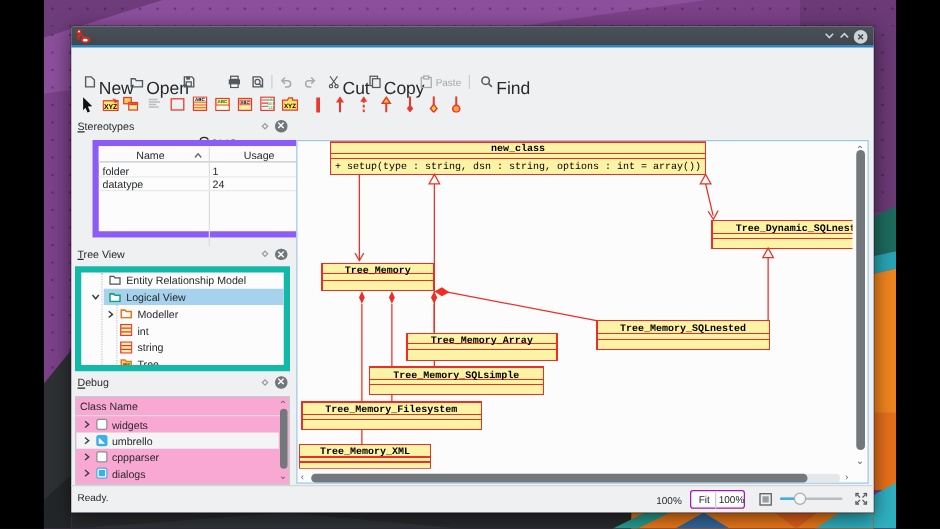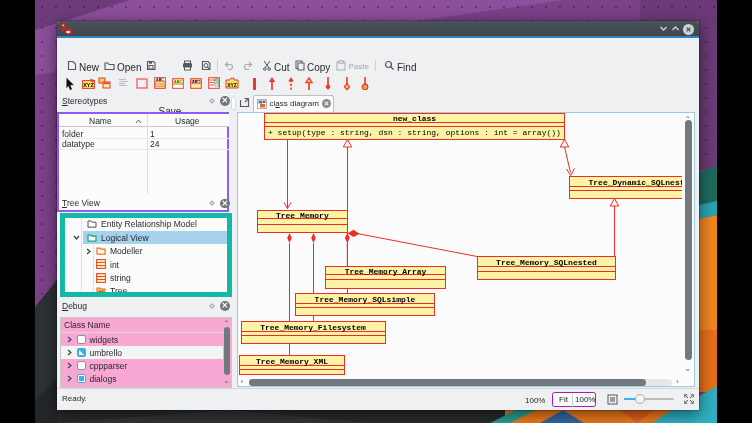--- a/index.html
+++ b/index.html
@@ -3,21 +3,21 @@
 <meta charset="utf-8">
 <style>
 * { margin:0; padding:0; box-sizing:border-box; }
 html,body { width:752px; height:423px; overflow:hidden; background:#000; }
 #stage { position:relative; width:752px; height:423px; font-family:"Liberation Sans", sans-serif; overflow:hidden; }
 .abs { position:absolute; }
 .dots { background-image: radial-gradient(circle, rgba(25,0,35,.32) 0.9px, transparent 1.3px); background-size:14px 14px; }
 #win { left:57px; top:21px; width:642px; height:389px; background:#eff0f1; border-radius:3px 3px 0 0; box-shadow:0 4px 16px rgba(0,0,0,.55); outline:1px solid rgba(0,0,0,.18); }
 .mi { position:absolute; top:4.5px; font-size:8.5px; color:#26292c; }
 .mi u { text-decoration-thickness:1px; text-underline-offset:1px; }
-.tlab { position:absolute; top:5px; font-size:10px; color:#26292c; }
+.tlab { position:absolute; top:5px; font-size:14px; color:#26292c; }
 .tlabg { position:absolute; top:5px; font-size:8px; color:#a3a8ab; }
 .sep { position:absolute; width:1px; height:11px; top:3px; background:#cdd0d2; }
 .ptitle { position:absolute; font-size:8.5px; color:#26292c; }
 .pclose { position:absolute; width:9.5px; height:9.5px; border-radius:50%; background:#70767a; color:#fcfcfc; font-size:8px; line-height:9.5px; text-align:center; font-weight:bold; }
 .pdia { position:absolute; width:4px; height:4px; border:1px solid #989da0; transform:rotate(45deg); background:#eff0f1; }
 .trow { position:absolute; font-size:8.5px; color:#26292c; white-space:nowrap; }
 .sbh { position:absolute; background:#73787c; border-radius:3.5px; }
 .arr { position:absolute; color:#5c6266; }
 </style>
 </head>
@@ -213,21 +213,21 @@
           <path d="M5 0 V8" stroke="#e8392c" stroke-width="1.6"></path>
           <circle cx="5" cy="10" r="2.8" fill="#ffa23a" stroke="#e8392c" stroke-width="1.2"></circle>
         </svg>
   </div>
 
   <div class="abs" id="dock" style="left:0;top:70.5px;width:178px;height:296.5px;">
 
     <div class="ptitle" style="left:5px;top:4px;"><u>S</u>tereotypes</div>
     <div class="pdia" style="left:153px;top:7px;"></div>
     <div class="pclose" style="left:163px;top:4.5px;">✕</div>
-    <div class="abs" style="left:0;top:20px;width:172px;height:100px;background:#fcfcfc;border:2px solid #8b5cf6;">
+    <div class="abs" style="left:17px;top:20px;width:172px;height:78px;background:#fcfcfc;border:5px solid #8b5cf6;">
       <div class="abs" style="left:0;top:0;width:170px;height:13.5px;border-bottom:1px solid #c6c8ca;background:#fbfbfb;"></div>
       <div class="abs" style="left:87.5px;top:0;width:1px;height:80px;background:#dcdddd;"></div>
       <div class="trow" style="left:30px;top:2.5px;">Name</div>
       <svg class="abs" style="left:76px;top:5px;" width="7" height="5" viewBox="0 0 7 5">
             <path d="M1 4 L3.5 1 L6 4" fill="none" stroke="#5c6266" stroke-width="1"></path>
           </svg>
       <div class="trow" style="left:116px;top:2.5px;">Usage</div>
       <div class="abs" style="left:0;top:24.5px;width:170px;height:1px;background:#e8e9e9;"></div>
       <div class="abs" style="left:0;top:35px;width:170px;height:1px;background:#e8e9e9;"></div>
       <div class="trow" style="left:3px;top:15px;">folder</div>
@@ -324,40 +324,20 @@
       <div class="abs" style="left:15.5px;top:56px;width:9px;height:9px;border:1px solid #3daee9;border-radius:2px;background:#fff;"></div>
       <div class="abs" style="left:17.5px;top:58px;width:5px;height:5px;background:#3daee9;"></div>
       <div class="trow" style="left:28.5px;top:56px;">dialogs</div>
 
       <div class="arr" style="left:162px;top:1px;font-size:8px;">⌃</div>
       <div class="sbh" style="left:162.5px;top:9px;width:6.5px;height:48px;"></div>
       <div class="arr" style="left:162px;top:58px;font-size:8px;">⌄</div>
     </div>
   </div>
 
-  <div class="abs" id="tabbar" style="left:178px;top:70.5px;width:464px;height:20.5px;">
-    <div class="abs" style="left:-4.5px;top:5.5px;width:5px;height:13px;background:#fcfcfc;border:1px solid #d8d9da;border-radius:1.5px;"></div>
-    <svg class="abs" style="left:3.5px;top:5px;" width="11" height="11" viewBox="0 0 11 11">
-          <path d="M1.5 3 v6.5 h8 v-4" fill="none" stroke="#52585c" stroke-width="1.1"></path>
-          <path d="M5.5 1.5 h4 v4" fill="none" stroke="#52585c" stroke-width="1.1"></path>
-          <path d="M9.5 1.5 L6 5" stroke="#52585c" stroke-width="1.1"></path>
-        </svg>
-    <div class="abs" style="left:18px;top:3.5px;width:81px;height:17px;background:#fcfcfc;border:1px solid #bcbec0;border-bottom:none;border-radius:2.5px 2.5px 0 0;"></div>
-    <svg class="abs" style="left:22px;top:7px;" width="10" height="10" viewBox="0 0 10 10">
-          <rect x="0.5" y="0.5" width="9" height="9" fill="#fff" stroke="#9aa0a3" stroke-width="0.8"></rect>
-          <rect x="1.5" y="1.5" width="4" height="3" fill="#3c7dc4"></rect>
-          <rect x="3" y="5" width="5" height="3.5" fill="#e8681f"></rect>
-          <path d="M6 1.5 h2.5 v2.5 h-2.5 z" fill="#e8392c"></path>
-        </svg>
-    <div class="abs" style="left:34.5px;top:7px;font-size:8px;color:#26292c;">cl<u>a</u>ss diagram</div>
-    <div class="abs" style="left:86.5px;top:7.5px;width:9px;height:9px;border-radius:50%;background:#878d90;"></div>
-    <svg class="abs" style="left:86.5px;top:7.5px;" width="9" height="9" viewBox="0 0 9 9">
-          <path d="M2.8 2.8 L6.2 6.2 M6.2 2.8 L2.8 6.2" stroke="#fcfcfc" stroke-width="1.1"></path>
-        </svg>
-  </div>
 
   <div class="abs" id="canvasframe" style="left:179.5px;top:91px;width:458px;height:274.5px;border:1px solid #9dc8e6;background:#fcfcfc;">
     <svg class="abs" style="left:0;top:0;" width="444.5" height="262" viewBox="0 0 444.5 262" font-family="Liberation Mono, monospace">
       <g stroke="#ee2e24" stroke-width="1" fill="none">
 
         <path d="M49.5 26.5 V95.5"></path>
         <path d="M46 89.5 L49.5 95.5 L53 89.5"></path>
 
         <path d="M109.5 34 V180.6"></path>
 

